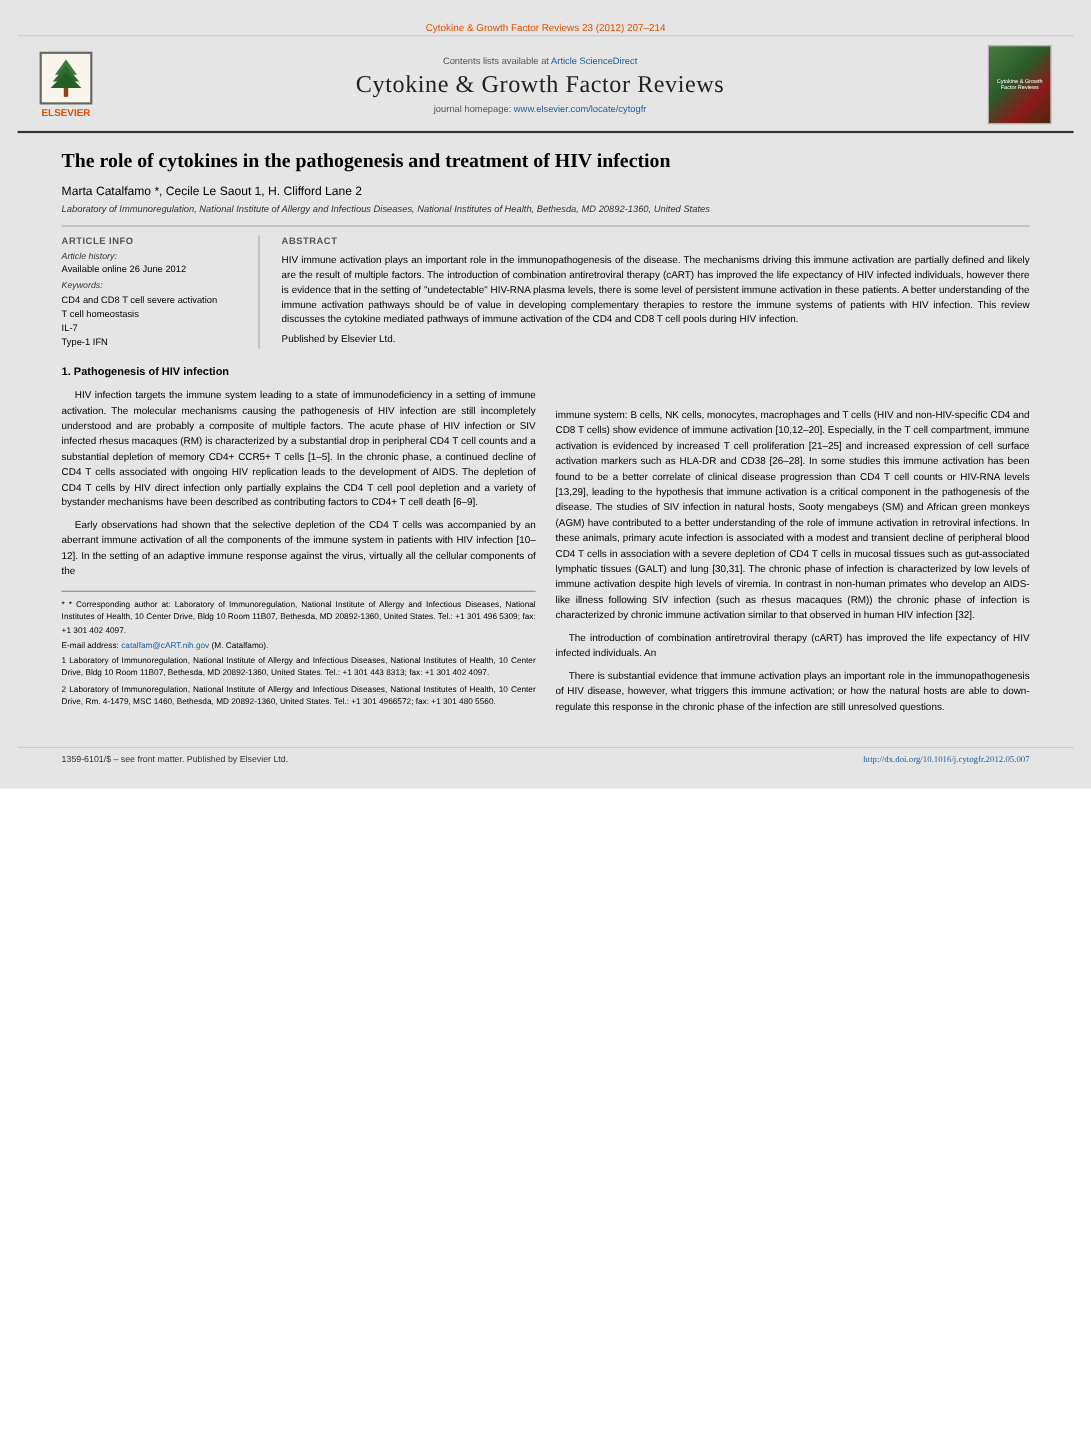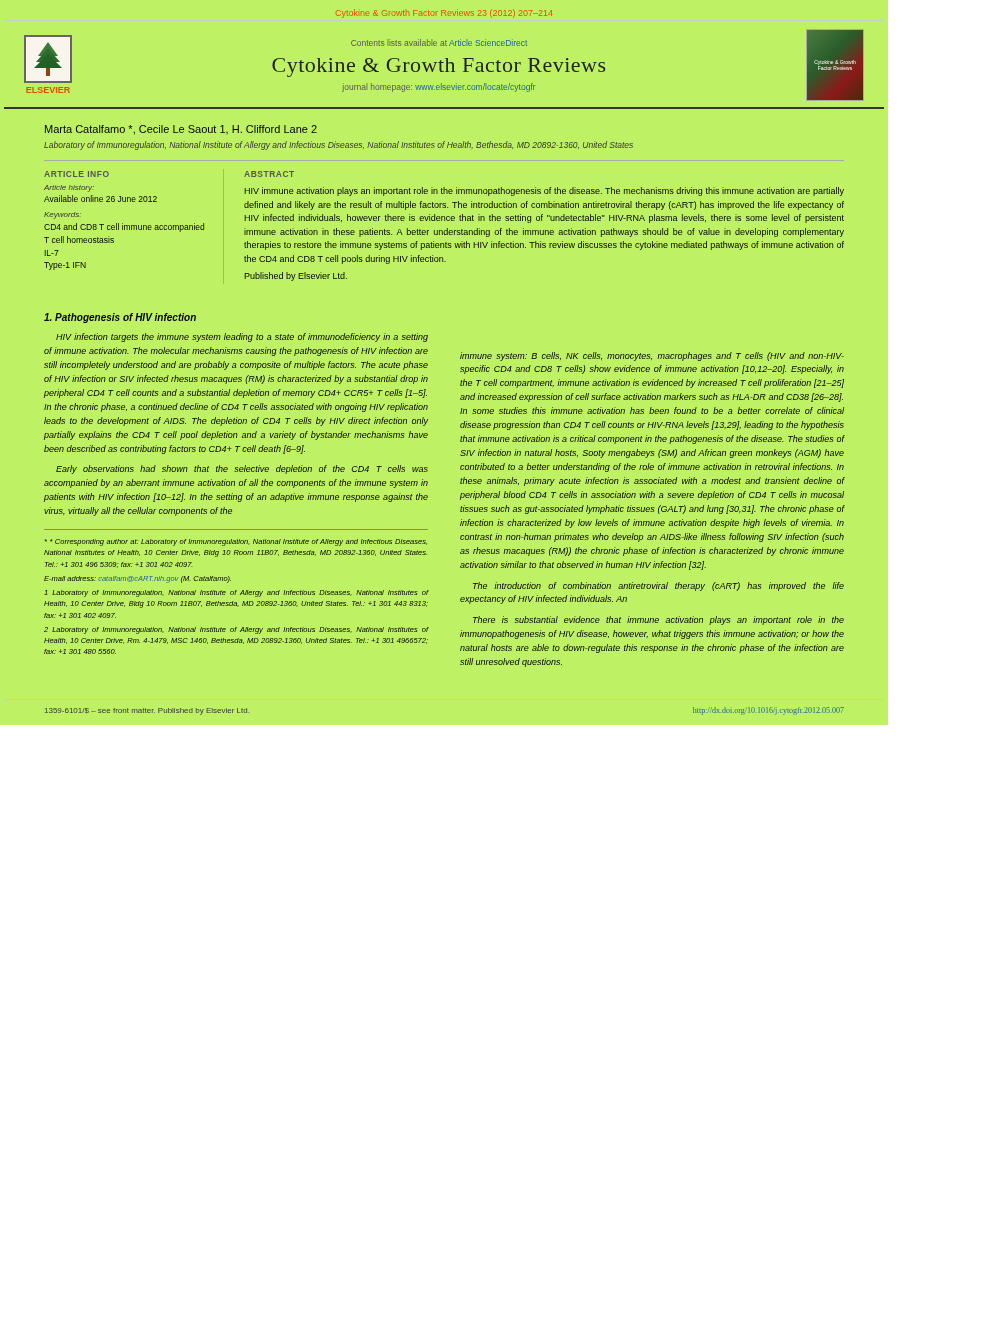--- a/index.html
+++ b/index.html
@@ -6,23 +6,23 @@
     body {
       background: #fff;
       font-family: 'Times New Roman', Times, serif;
       font-size: 10px;
       color: #000;
       width: 992px;
       min-height: 1323px;
     }
 
     .page-container {
-      width: 888px;
-      background: #bef264;
-      padding: 4px;
+      width: 992px;
+      background: #e5e5e5;
+      padding: 16px;
     }
 
     
     .journal-banner {
       text-align: center;
       border-bottom: 1px solid #ccc;
       padding: 4px 0 2px 0;
       font-size: 9px;
       color: #e05000;
       font-family: Arial, sans-serif;
@@ -147,21 +147,21 @@
       font-style: italic;
       color: #333;
       margin-bottom: 10px;
       font-family: Arial, sans-serif;
     }
 
     
     .info-abstract-row {
       display: flex;
       gap: 20px;
-      margin-bottom: 24px;
+      margin-bottom: 12px;
       border-top: 1px solid #aaa;
       padding-top: 8px;
     }
 
     .article-info-col {
       width: 180px;
       flex-shrink: 0;
       border-right: 1px solid #aaa;
       padding-right: 12px;
     }
@@ -226,23 +226,22 @@
 
     .abstract-text .published-by {
       text-align: left;
       display: block;
       margin-top: 4px;
     }
 
     
     .body-columns {
       display: flex;
-      gap: 32px;
+      gap: 18px;
       margin-top: 8px;
-      font-style: italic;
     }
 
     .body-col {
       flex: 1;
       font-size: 9px;
       font-family: Arial, sans-serif;
       line-height: 1.55;
       color: #000;
       text-align: justify;
     }
@@ -350,36 +349,37 @@
       </div>
     </div>
 
     <div class="journal-cover-thumb">
       <span style="font-size:5px;color:#fff;text-align:center;padding:2px;">Cytokine &amp; Growth Factor Reviews</span>
     </div>
   </div>
 
   <div class="article-content">
 
+    <div class="article-title">The role of cytokines in the pathogenesis and treatment of HIV infection</div>
 
     <div class="authors">
       <span>Marta Catalfamo *, Cecile Le Saout 1, H. Clifford Lane 2</span>
     </div>
 
     <div class="affiliation">Laboratory of Immunoregulation, National Institute of Allergy and Infectious Diseases, National Institutes of Health, Bethesda, MD 20892-1360, United States</div>
 
     <div class="info-abstract-row">
 
       <div class="article-info-col">
         <div class="info-label">ARTICLE INFO</div>
         <div class="info-section-title">Article history:</div>
         <div class="info-value">Available online 26 June 2012</div>
         <div class="keywords-section">
           <div class="info-section-title">Keywords:</div>
-          <div class="keyword-item">CD4 and CD8 T cell immune accompanied</div>
+          <div class="keyword-item">CD4 and CD8 T cell severe activation</div>
           <div class="keyword-item">T cell homeostasis</div>
           <div class="keyword-item">IL-7</div>
           <div class="keyword-item">Type-1 IFN</div>
         </div>
       </div>
 
       <div class="abstract-col">
         <div class="abstract-label">ABSTRACT</div>
         <div class="abstract-text">
           <span>HIV immune activation plays an important role in the immunopathogenesis of the disease. The mechanisms driving this immune activation are partially defined and likely are the result of multiple factors. The introduction of combination antiretroviral therapy (cART) has improved the life expectancy of HIV infected individuals, however there is evidence that in the setting of "undetectable" HIV-RNA plasma levels, there is some level of persistent immune activation in these patients. A better understanding of the immune activation pathways should be of value in developing complementary therapies to restore the immune systems of patients with HIV infection. This review discusses the cytokine mediated pathways of immune activation of the CD4 and CD8 T cell pools during HIV infection.</span>

